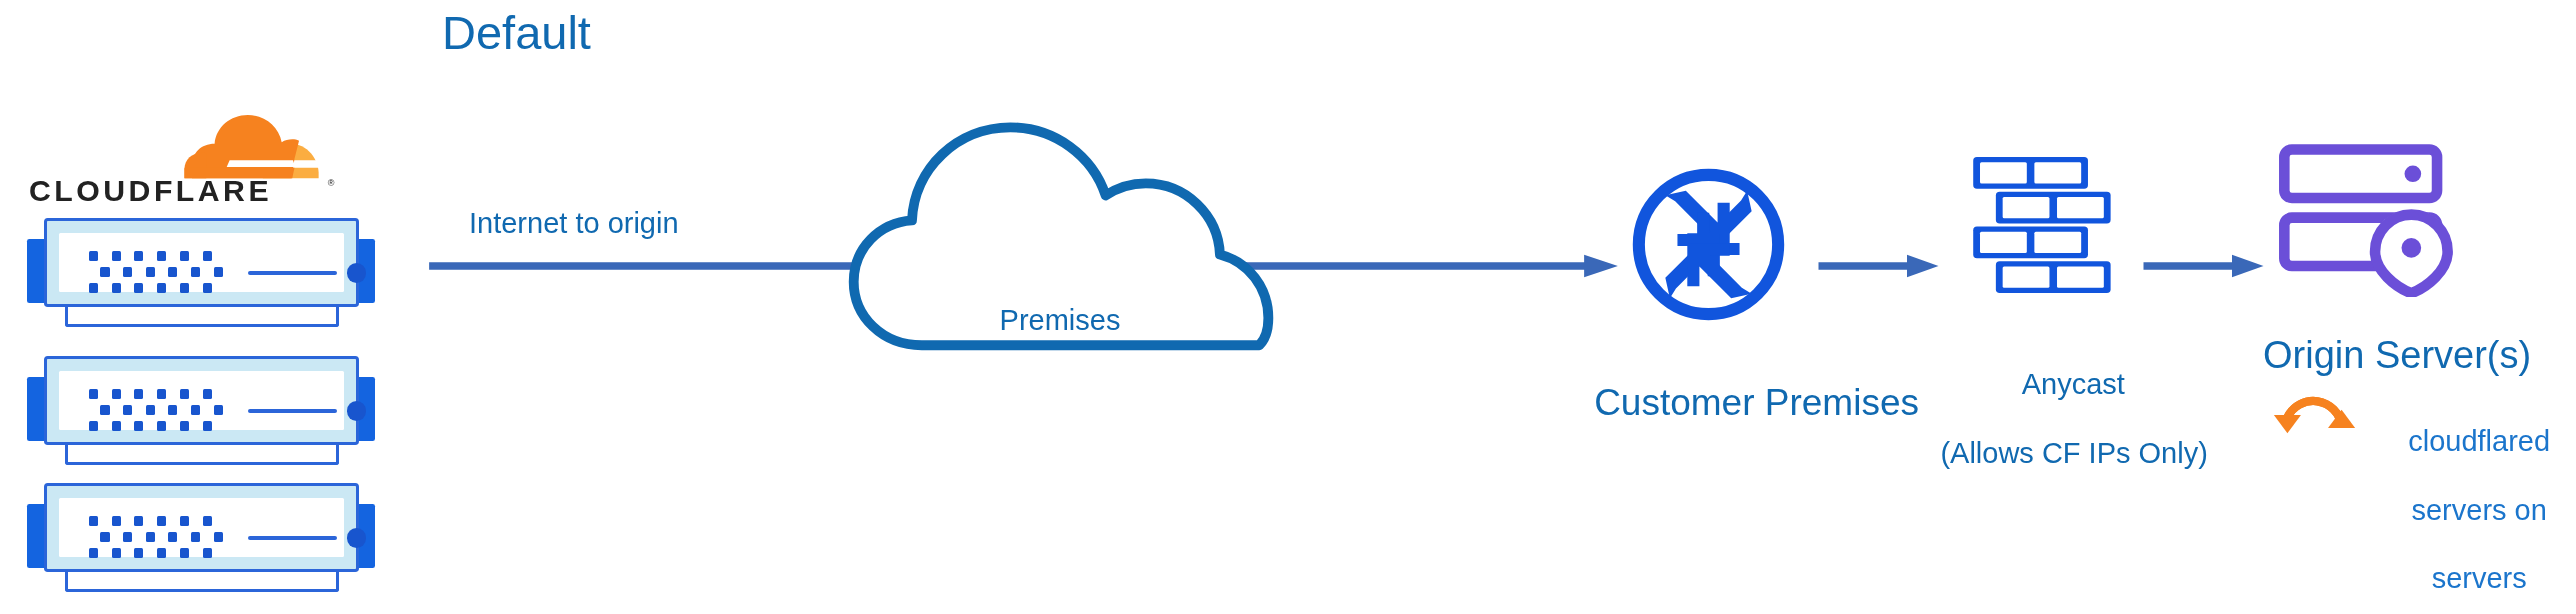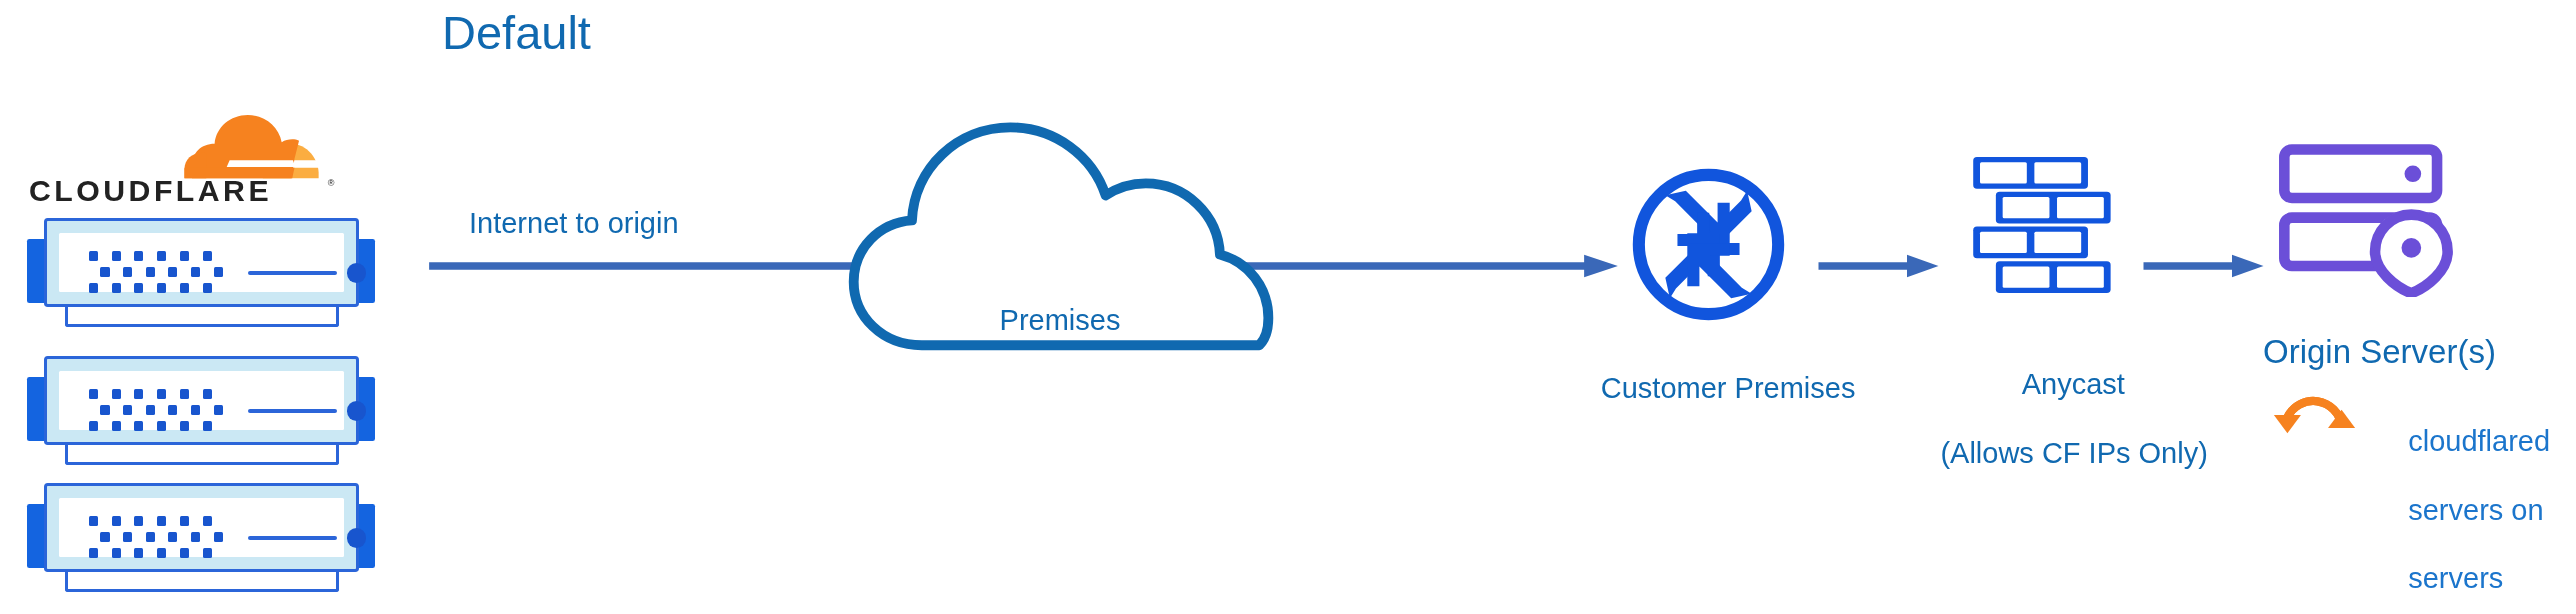--- a/index.html
+++ b/index.html
@@ -12,21 +12,21 @@
     font-family: "Liberation Sans", sans-serif;
     -webkit-font-smoothing: antialiased;
   }
   #canvas {
     position: relative;
     width: 2576px;
     height: 614px;
     background: #ffffff;
     overflow: hidden;
   }
-  .abs { position: absolute; }
+  .abs { position: absolute; text-align: center; }
 
   
   #diagram-title {
     left: 442px;
     top: 4.5px;
     font-size: 47px;
     color: #1069B0;
     letter-spacing: 0px;
     white-space: nowrap;
   }
@@ -164,35 +164,35 @@
   #internet-label {
     left: 969px;
     top: 303px;
     font-size: 29px;
     width: 182px;
     text-align: center;
   }
   #cpe-label {
     left: 1553px;
     top: 337px;
-    font-size: 29px;
+    font-size: 37px;
     text-align: center;
     width: 318px;
   }
   #firewall-label {
     left: 1899px;
     top: 333px;
     font-size: 29px;
     text-align: center;
     width: 318px;
   }
   #origin-label {
     left: 2263px;
     top: 333px;
-    font-size: 33px;
+    font-size: 38px;
   }
   #cloudflared-label {
     left: 2376px;
     top: 390px;
     font-size: 29px;
     color: #1B75CC;
   }
 
   
   #internet-cloud {

